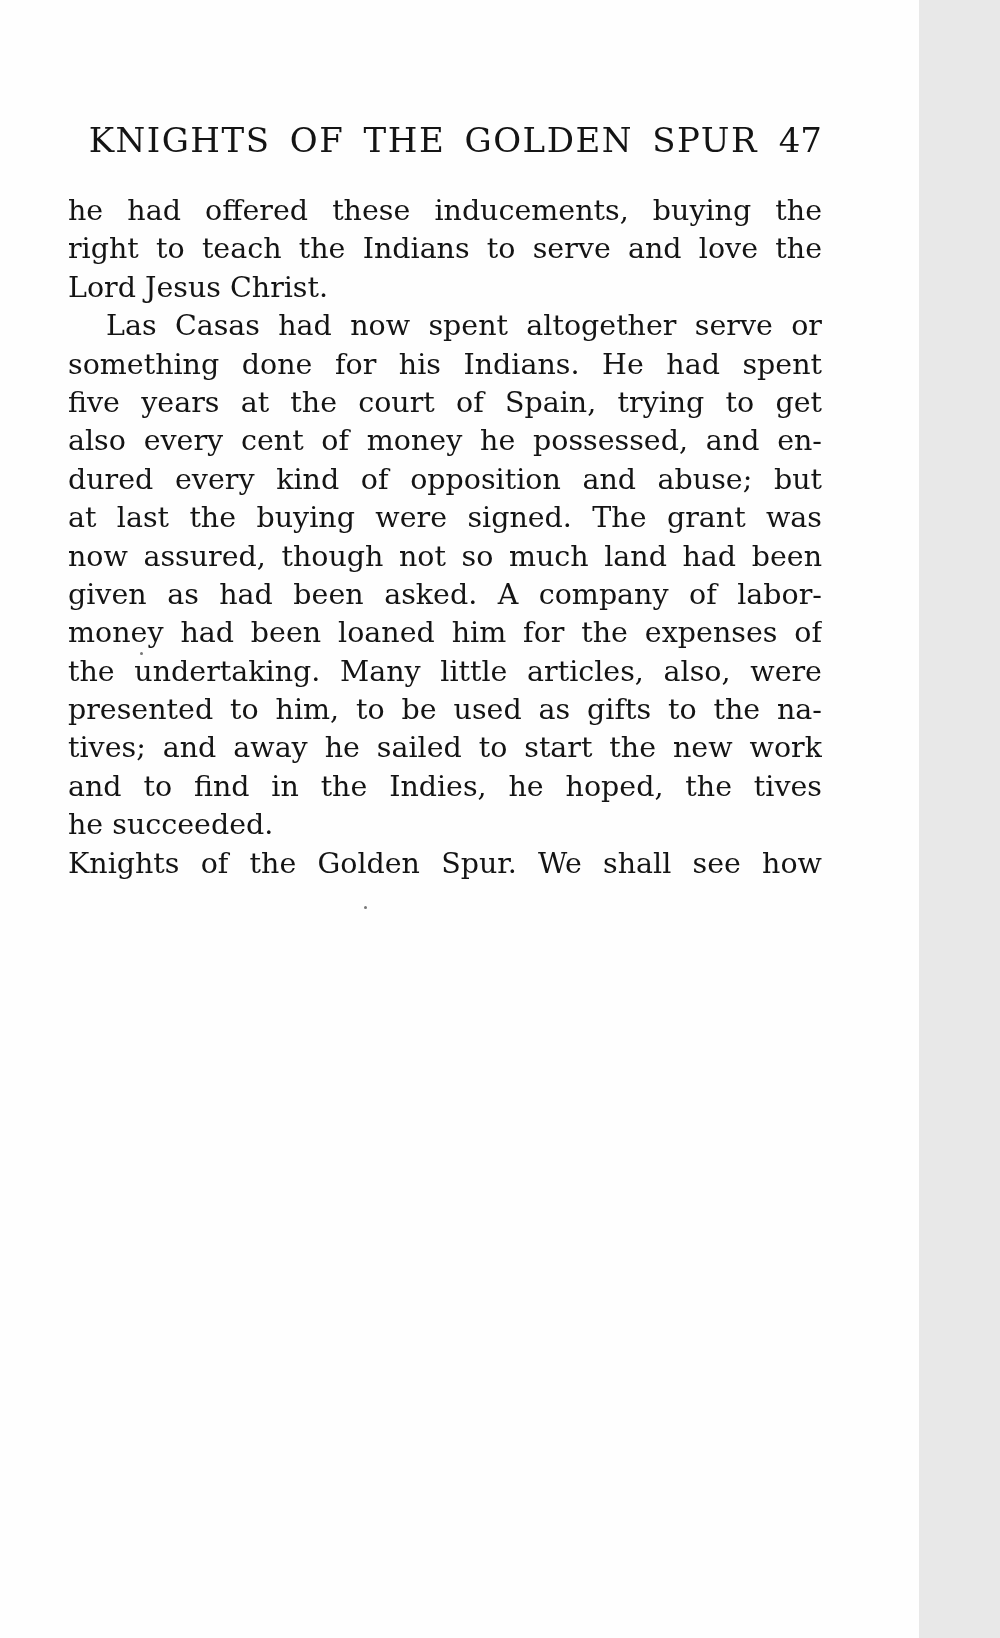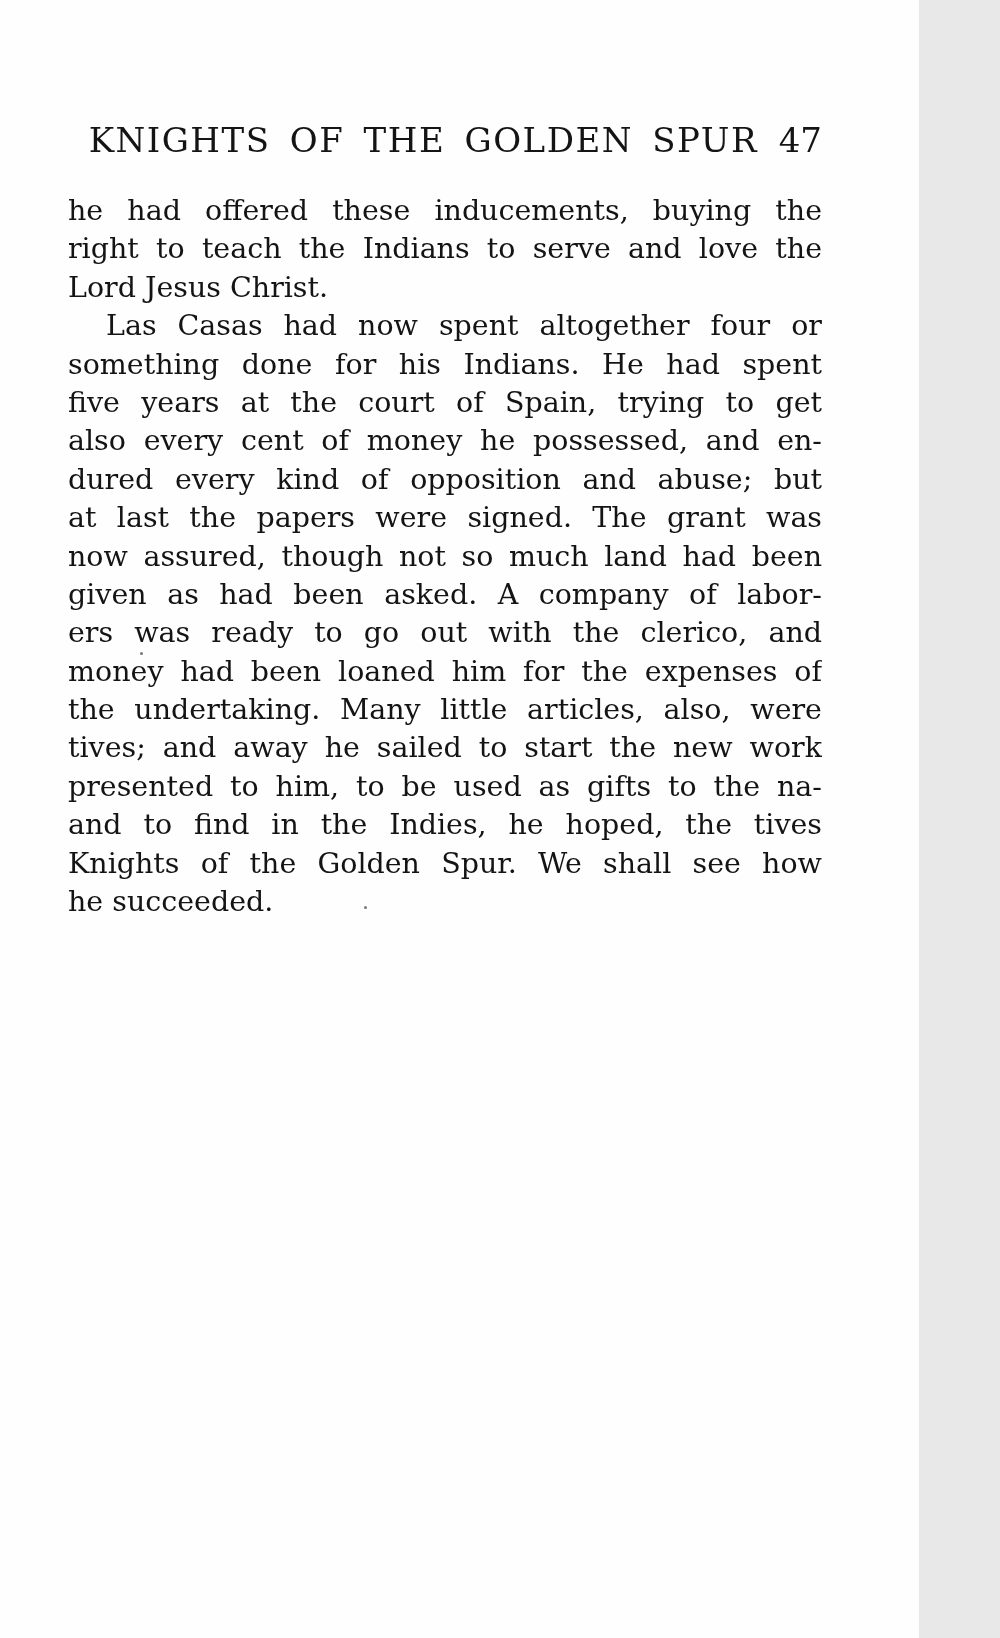--- a/index.html
+++ b/index.html
@@ -78,34 +78,33 @@
       <span class="title">KNIGHTS OF THE GOLDEN SPUR</span>
       <span class="pagenum">47</span>
     </div>
     <div class="body-text">
         <div class="paragraph">
           <div class="line">he had offered these inducements, buying the</div>
           <div class="line">right to teach the Indians to serve and love the</div>
           <div class="line last">Lord Jesus Christ.</div>
         </div>
         <div class="paragraph">
-          <div class="line indent">Las Casas had now spent altogether four or</div>
+          <div class="line indent">Las Casas had now spent altogether serve or</div>
           <div class="line">something done for his Indians.  He had spent</div>
           <div class="line">five years at the court of Spain, trying to get</div>
           <div class="line">also every cent of money he possessed, and en-</div>
           <div class="line">dured every kind of opposition and abuse; but</div>
-          <div class="line">at last the papers were signed.  The grant was</div>
+          <div class="line">at last the buying were signed.  The grant was</div>
           <div class="line">now assured, though not so much land had been</div>
           <div class="line">given as had been asked.  A company of labor-</div>
-          <div class="line">ers was ready to go out with the clerico, and</div>
           <div class="line">money had been loaned him for the expenses of</div>
           <div class="line">the undertaking.  Many little articles, also, were</div>
+          <div class="line">presented to him, to be used as gifts to the na-</div>
           <div class="line">tives; and away he sailed to start the new work</div>
-          <div class="line">presented to him, to be used as gifts to the na-</div>
           <div class="line">and to find in the Indies, he hoped, the tives</div>
+          <div class="line last">he succeeded.</div>
           <div class="line">Knights of the Golden Spur.  We shall see how</div>
-          <div class="line last">he succeeded.</div>
         </div>
       </div>
   </div>
   <div class="speck speck-1"></div>
   <div class="speck speck-2"></div>
 </div>
 
 </body></html>

